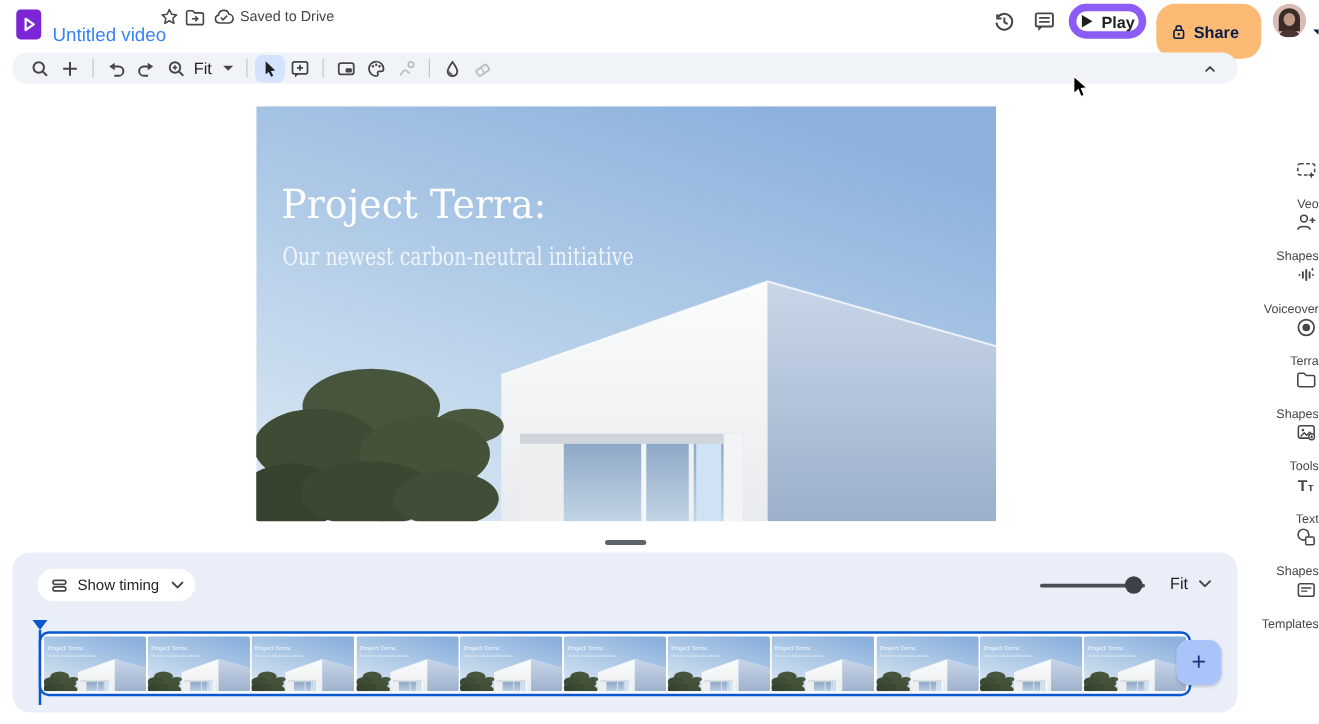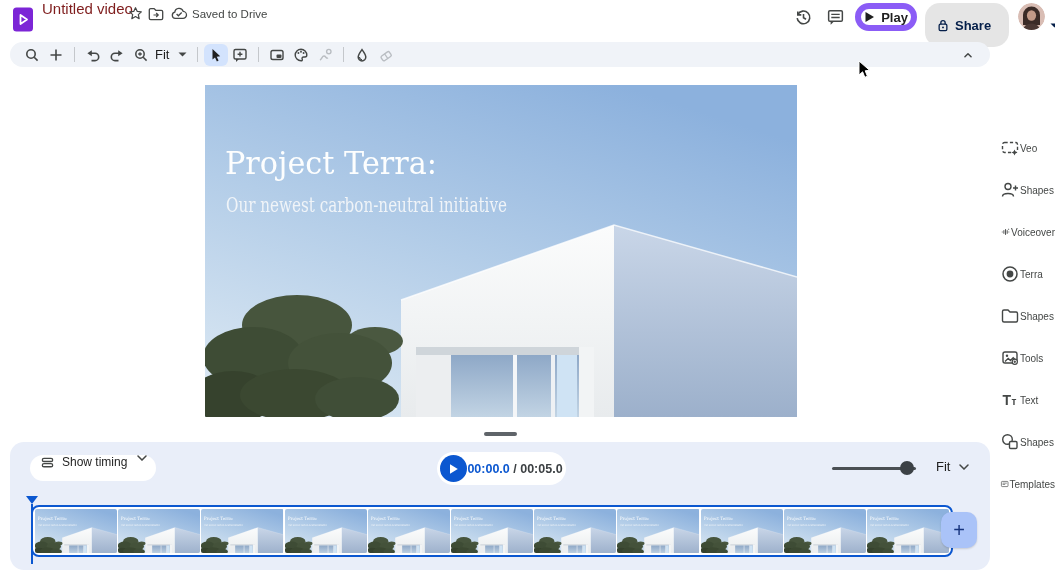--- a/index.html
+++ b/index.html
@@ -1,29 +1,29 @@
 <!DOCTYPE html>
 <html><head>
 <meta charset="utf-8">
 <style>
   html,body{margin:0;padding:0;background:#fff;}
   .app{position:relative;width:1055px;height:579px;background:#ffffff;overflow:hidden;
        font-family:"Liberation Sans",sans-serif;color:#1f1f1f;}
   
   .header{position:absolute;top:0;left:0;width:100%;height:40px;background:#fff;}
   .logo{position:absolute;left:12px;top:6px;width:22px;height:27px;}
-  .doc-title{position:absolute;left:42px;top:0;font-size:15px;color:#7f1d1d;}
+  .doc-title{position:absolute;left:42px;top:20px;font-size:15px;color:#3b82f6;}
   .hicon{position:absolute;color:#444746;display:flex;align-items:center;justify-content:center;}
   .saved{position:absolute;left:192px;top:8px;font-size:11.5px;color:#444746;}
   .menubar{position:absolute;left:34px;top:19px;display:flex;height:17px;align-items:center;}
   .menu-item{font-size:13px;color:#1f1f1f;padding:0 8.5px;cursor:default;}
   .btn-play{position:absolute;left:855px;top:3px;height:28px;width:62px;border:6px solid #8b5cf6;
             border-radius:15px;background:#fff;display:flex;align-items:center;justify-content:center;gap:6px;
             font-size:13px;font-weight:bold;color:#1f1f1f;box-sizing:border-box;}
-  .btn-share{position:absolute;left:925px;top:3px;height:44px;width:84px;border-radius:15px;background:#e5e5e5;
+  .btn-share{position:absolute;left:925px;top:3px;height:44px;width:84px;border-radius:15px;background:#fdba74;
              display:flex;align-items:center;box-sizing:border-box;font-size:13px;font-weight:bold;color:#041e49;gap:48px;}
   .share-main{display:flex;align-items:center;gap:6px;padding:0 6px 0 12px;height:100%;}
   .share-caret{display:flex;align-items:center;justify-content:center;height:100%;padding:0 8px 0 4px;
                border-left:1px solid rgba(255,255,255,.9);}
   .avatar{position:absolute;left:1018px;top:3px;width:27px;height:27px;border-radius:50%;overflow:hidden;}
   
   .toolbar{position:absolute;left:10px;top:42px;width:980px;height:25px;background:#f0f3f8;border-radius:13px;
            display:flex;align-items:center;padding:0 10px;box-sizing:border-box;}
   .tbi{width:24px;height:22px;display:flex;align-items:center;justify-content:center;border-radius:6px;
        color:#444746;flex:0 0 auto;}
@@ -31,26 +31,26 @@
   .tbi.disabled{color:#b9bdc2;}
   .tb-divider{width:1px;height:15px;background:#c4c7cb;margin:0 6px;flex:0 0 auto;}
   .tb-fit{display:flex;align-items:center;gap:9px;padding:0 4px 0 2px;font-size:13px;color:#1f1f1f;}
   .tb-collapse{margin-left:auto;}
   
   .slide{position:absolute;left:205px;top:85px;width:592px;height:332px;}
   .slide svg{display:block;width:592px;height:332px;}
   .canvas-handle{position:absolute;left:484px;top:432px;width:33px;height:4px;border-radius:2px;background:#5f6469;}
   
   .sidebar{position:absolute;left:1000px;top:127px;width:55px;display:flex;flex-direction:column;}
-  .side-item{height:42px;display:flex;flex-direction:row;align-items:center;gap:0;color:#444746;}
+  .side-item{height:42px;display:flex;flex-direction:column;align-items:flex-end;gap:13px;color:#444746;}
   .side-item .lbl{font-size:10px;color:#444746;white-space:nowrap;}
   
   .timeline{position:absolute;left:10px;top:442px;width:980px;height:128px;background:#e9eef9;border-radius:14px;}
   .show-timing{position:absolute;left:20px;top:13px;height:26px;background:#fff;border-radius:13px;
-               display:flex;gap:7px;padding:0 9px 0 10px;font-size:12px;color:#1f1f1f;}
+               display:flex;align-items:center;gap:7px;padding:0 9px 0 10px;font-size:12px;color:#1f1f1f;}
   .play-pill{position:absolute;left:427px;top:10px;width:129px;height:33px;background:#fff;border-radius:17px;
              display:flex;align-items:center;box-sizing:border-box;padding:3px;}
   .play-circle{width:27px;height:27px;border-radius:50%;background:#0b57d0;display:flex;align-items:center;
                justify-content:center;flex:0 0 auto;}
   .time-text{flex:1;text-align:center;font-size:12.5px;font-weight:bold;color:#3c4043;white-space:nowrap;}
   .t-cur{color:#0b57d0;}
   .tl-zoom{position:absolute;left:822px;top:19px;width:84px;height:14px;}
   .tl-zoom .track{position:absolute;left:0;top:6px;width:84px;height:2.5px;border-radius:2px;background:#4a4f54;}
   .tl-zoom .thumb-dot{position:absolute;left:68px;top:0;width:14px;height:14px;border-radius:50%;background:#3c4146;}
   .tl-fit{position:absolute;left:926px;top:17px;display:flex;align-items:center;gap:9px;font-size:13px;color:#1f1f1f;}
@@ -373,28 +373,20 @@
       <svg width="15" height="15" viewBox="0 0 16 16">
           <rect x="2.5" y="3.5" width="11" height="3.4" rx="1.7" fill="none" stroke="#444746" stroke-width="1.4"></rect>
           <rect x="2.5" y="9.1" width="11" height="3.4" rx="1.7" fill="none" stroke="#444746" stroke-width="1.4"></rect>
         </svg>
       <span>Show timing</span>
       <svg width="10" height="6" viewBox="0 0 10 6" style="margin-left:3px">
           <path d="M1 1 L5 5 L9 1" fill="none" stroke="#444746" stroke-width="1.5" stroke-linecap="round"></path>
         </svg>
     </div>
 
-    <div class="play-pill">
-      <div class="play-circle">
-        <svg width="11" height="12" viewBox="0 0 11 12">
-            <path d="M2 1.2 L9.8 6 L2 10.8 Z" fill="#fff"></path>
-          </svg>
-      </div>
-      <div class="time-text"><span class="t-cur">00:00.0</span><span> / </span><span>00:05.0</span></div>
-    </div>
 
     <div class="tl-zoom">
       <div class="track"></div>
       <div class="thumb-dot"></div>
     </div>
     <div class="tl-fit">
       <span>Fit</span>
       <svg width="10" height="6" viewBox="0 0 10 6">
           <path d="M1 1 L5 5 L9 1" fill="none" stroke="#444746" stroke-width="1.5" stroke-linecap="round"></path>
         </svg>

